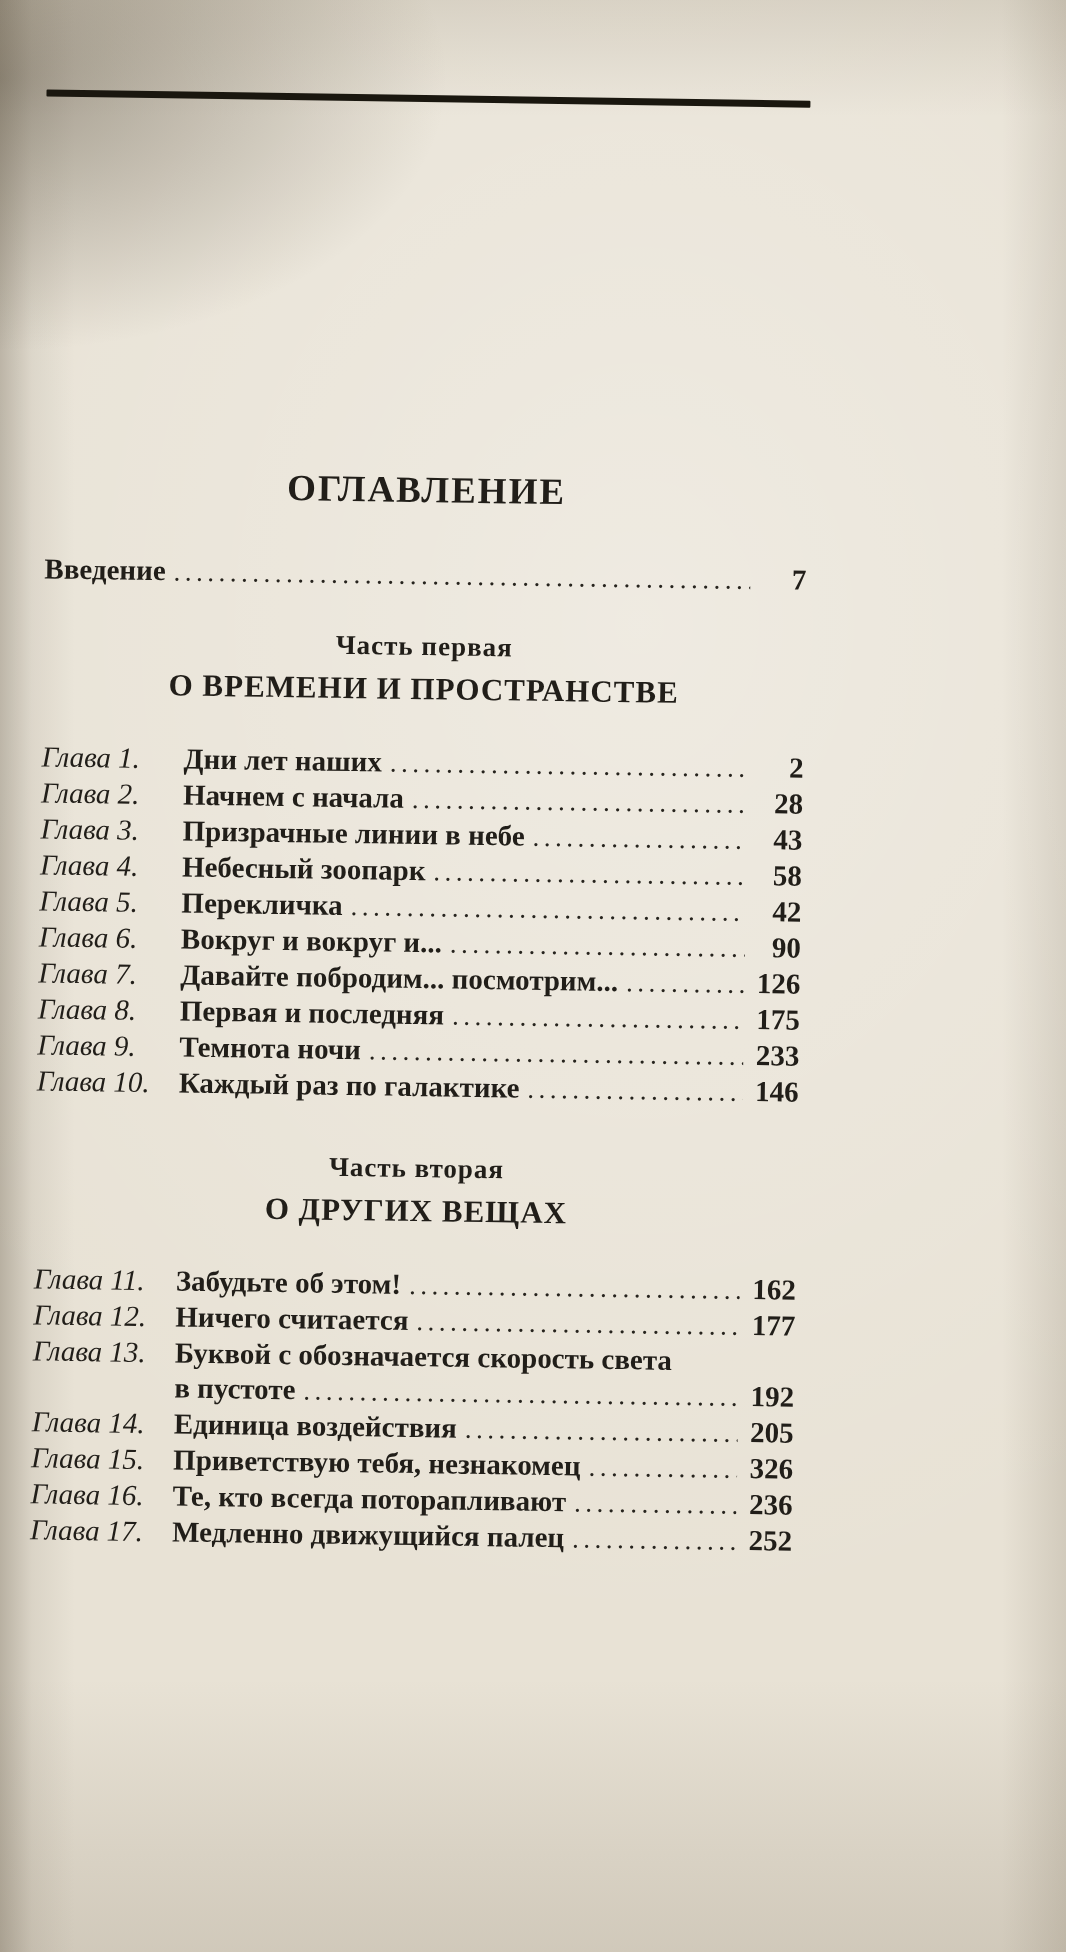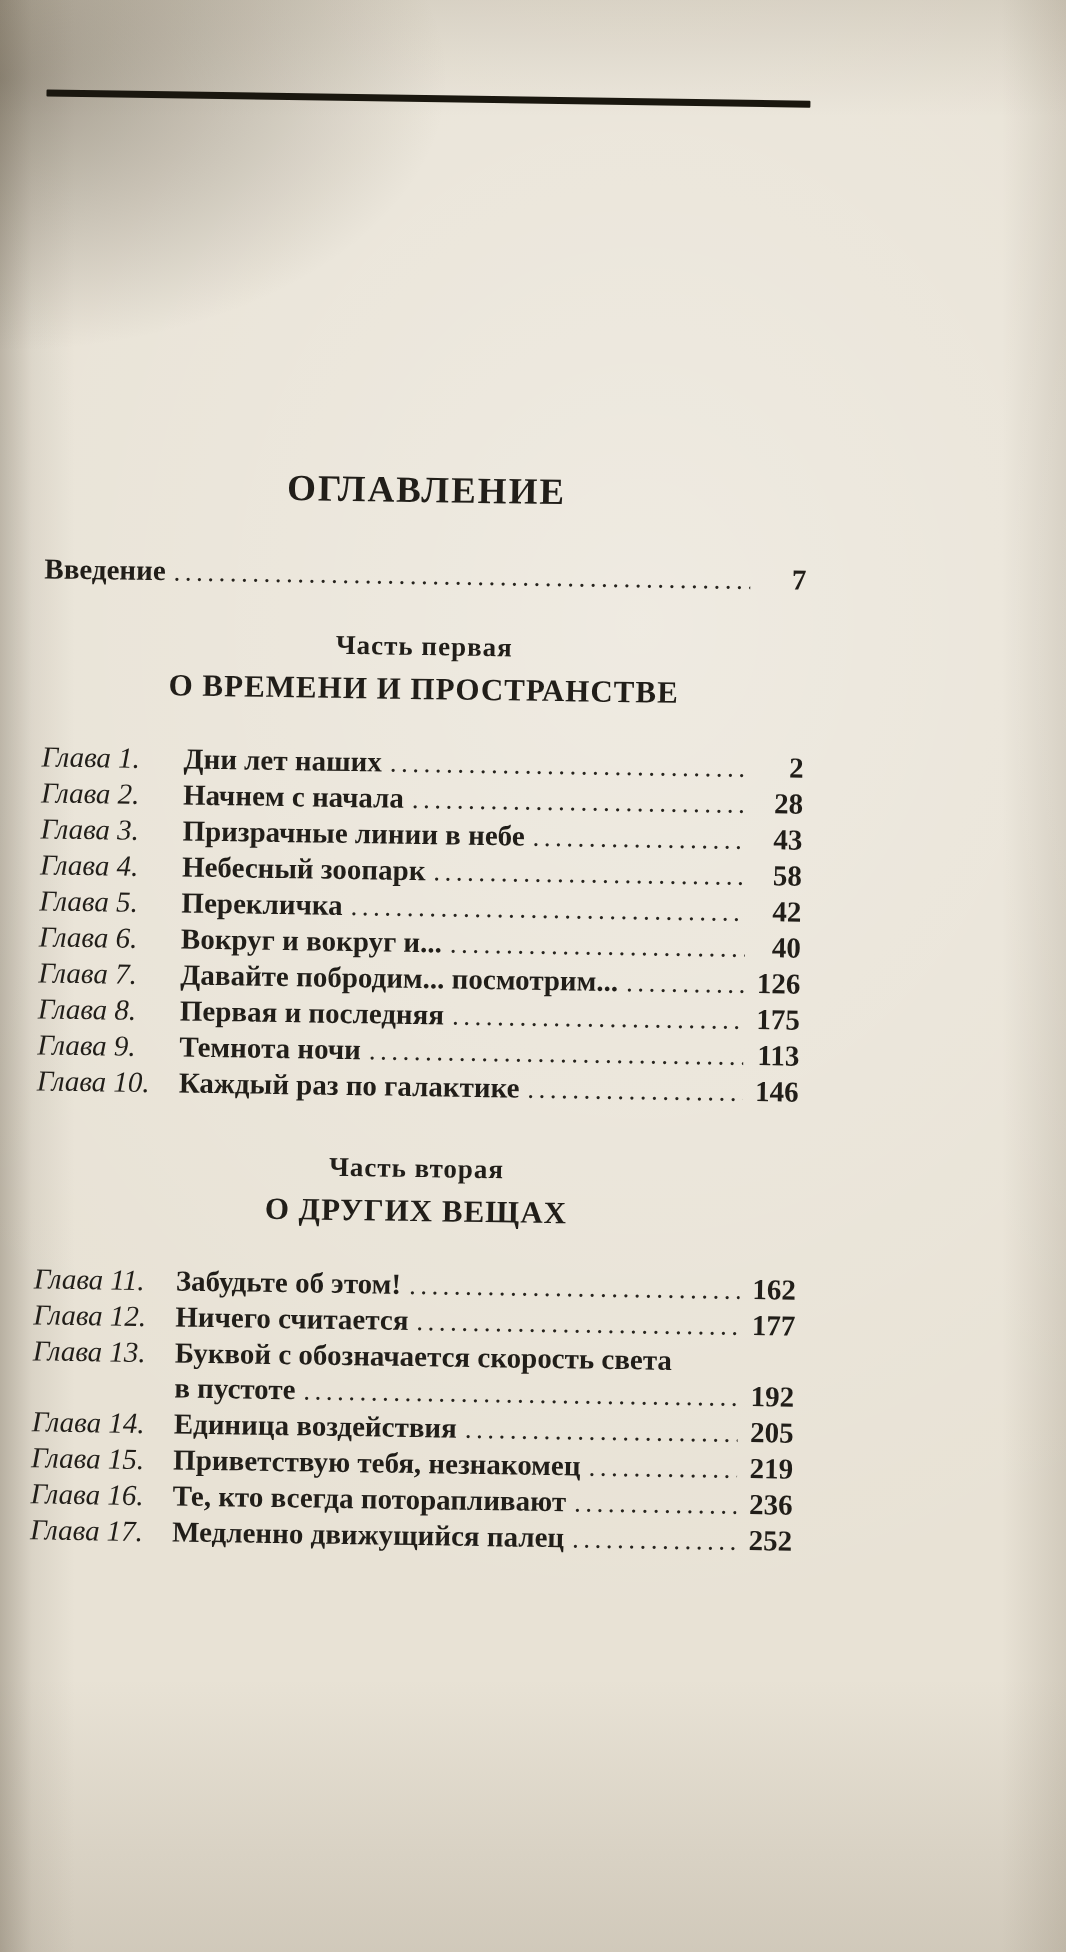--- a/index.html
+++ b/index.html
@@ -133,39 +133,39 @@
     <div class="row">
       <span class="chap-num">Глава 5.</span>
       <span class="entry-title">Перекличка</span>
       <span class="leader"></span>
       <span class="pagenum">42</span>
     </div>
     <div class="row">
       <span class="chap-num">Глава 6.</span>
       <span class="entry-title">Вокруг и вокруг и...</span>
       <span class="leader"></span>
-      <span class="pagenum">40</span>
+      <span class="pagenum">90</span>
     </div>
     <div class="row">
       <span class="chap-num">Глава 7.</span>
       <span class="entry-title">Давайте побродим... посмотрим...</span>
       <span class="leader"></span>
       <span class="pagenum">126</span>
     </div>
     <div class="row">
       <span class="chap-num">Глава 8.</span>
       <span class="entry-title">Первая и последняя</span>
       <span class="leader"></span>
       <span class="pagenum">175</span>
     </div>
     <div class="row">
       <span class="chap-num">Глава 9.</span>
       <span class="entry-title">Темнота ночи</span>
       <span class="leader"></span>
-      <span class="pagenum">113</span>
+      <span class="pagenum">233</span>
     </div>
     <div class="row">
       <span class="chap-num">Глава 10.</span>
       <span class="entry-title">Каждый раз по галактике</span>
       <span class="leader"></span>
       <span class="pagenum">146</span>
     </div>
   </div>
 
   <div class="part second">
@@ -199,21 +199,21 @@
     <div class="row">
       <span class="chap-num">Глава 14.</span>
       <span class="entry-title">Единица воздействия</span>
       <span class="leader"></span>
       <span class="pagenum">205</span>
     </div>
     <div class="row">
       <span class="chap-num">Глава 15.</span>
       <span class="entry-title">Приветствую тебя, незнакомец</span>
       <span class="leader"></span>
-      <span class="pagenum">219</span>
+      <span class="pagenum">326</span>
     </div>
     <div class="row">
       <span class="chap-num">Глава 16.</span>
       <span class="entry-title">Те, кто всегда поторапливают</span>
       <span class="leader"></span>
       <span class="pagenum">236</span>
     </div>
     <div class="row">
       <span class="chap-num">Глава 17.</span>
       <span class="entry-title">Медленно движущийся палец</span>

